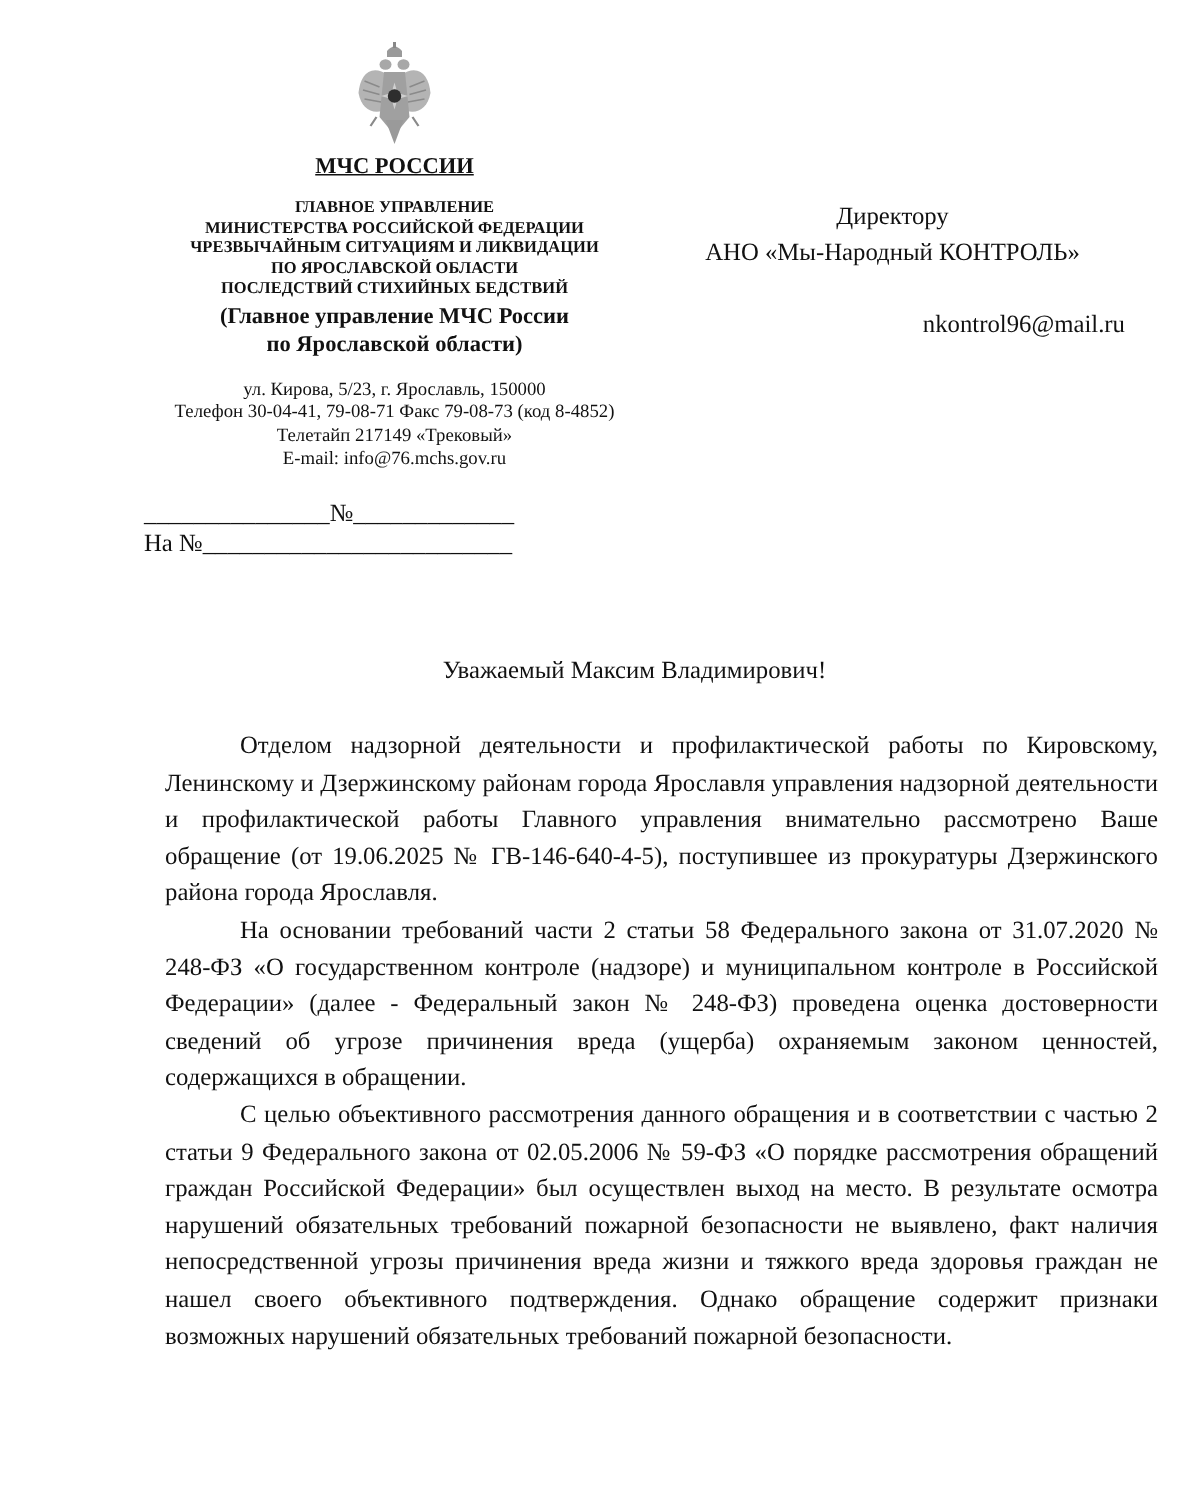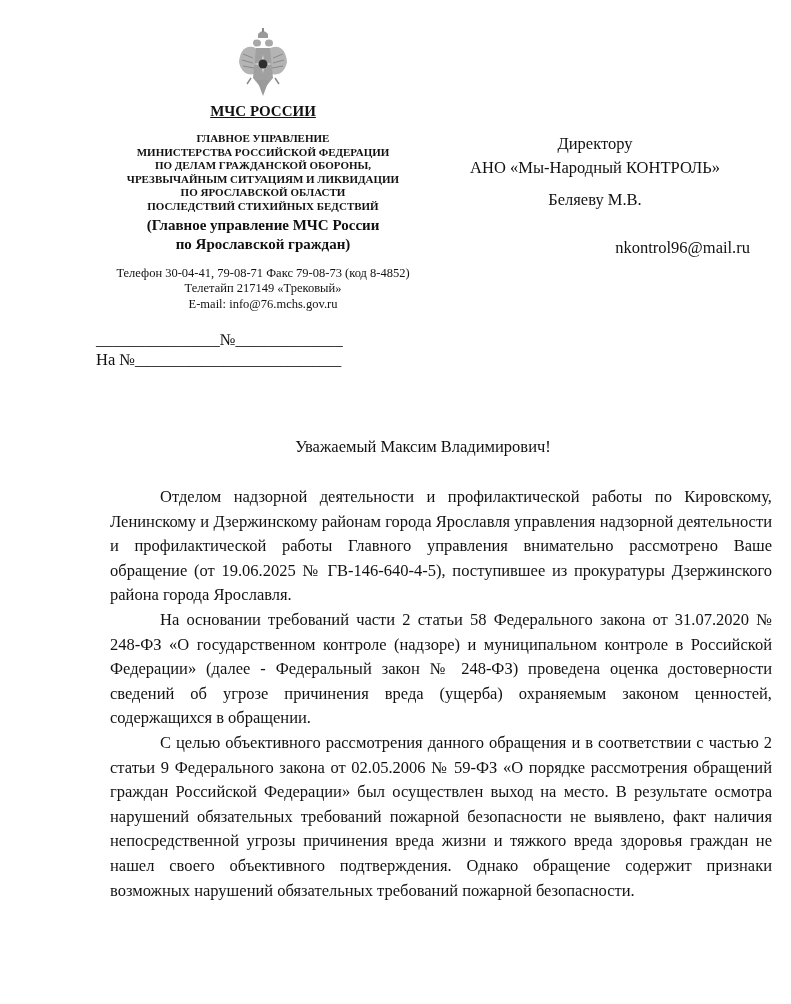--- a/index.html
+++ b/index.html
@@ -121,47 +121,46 @@
 
     <path d="M20 52 L26 68 L32 52" fill="#9a9a9a"></path>
     <path d="M14 50 L10 56 M38 50 L42 56" stroke="#8a8a8a" stroke-width="1.5"></path>
   </svg>
 
   <div class="agency-short">МЧС РОССИИ</div>
 
   <div class="agency-full">
     <div>ГЛАВНОЕ  УПРАВЛЕНИЕ</div>
     <div>МИНИСТЕРСТВА РОССИЙСКОЙ  ФЕДЕРАЦИИ</div>
-    <div>ПО ДЕЛАМ ГРАЖДАНСКОЙ ОБОРОНЫ,</div>
     <div>ЧРЕЗВЫЧАЙНЫМ СИТУАЦИЯМ И ЛИКВИДАЦИИ</div>
     <div>ПО ЯРОСЛАВСКОЙ ОБЛАСТИ</div>
     <div>ПОСЛЕДСТВИЙ СТИХИЙНЫХ БЕДСТВИЙ</div>
   </div>
 
   <div class="agency-paren">
     <div>(Главное управление МЧС России</div>
-    <div>по Ярославской граждан)</div>
+    <div>по Ярославской области)</div>
   </div>
 
   <div class="contacts">
+    <div>ул. Кирова, 5/23, г. Ярославль, 150000</div>
     <div>Телефон 30-04-41, 79-08-71 Факс 79-08-73 (код 8-4852)</div>
     <div>Телетайп 217149 «Трековый»</div>
     <div>E-mail: info@76.mchs.gov.ru</div>
   </div>
 
   <div class="ref-lines">
     <div>_______________№_____________</div>
     <div>На №_________________________</div>
   </div>
 </div>
 
 <div class="recipient">
   <div class="r1">Директору</div>
   <div class="r2">АНО «Мы-Народный КОНТРОЛЬ»</div>
-  <div class="r3">Беляеву М.В.</div>
   <div class="r4">nkontrol96@mail.ru</div>
 </div>
 
 <div class="salutation">Уважаемый Максим Владимирович!</div>
 
 <div class="body-text">
   <p>Отделом надзорной деятельности и профилактической работы по Кировскому, Ленинскому и Дзержинскому районам города Ярославля управления надзорной деятельности и профилактической работы Главного управления внимательно рассмотрено Ваше обращение (от 19.06.2025 № ГВ-146-640-4-5), поступившее из прокуратуры Дзержинского района города Ярославля.</p>
   <p>На основании требований части 2 статьи 58 Федерального закона от 31.07.2020 № 248-ФЗ «О государственном контроле (надзоре) и муниципальном контроле в Российской Федерации» (далее - Федеральный закон № 248-ФЗ) проведена оценка достоверности сведений об угрозе причинения вреда (ущерба) охраняемым законом ценностей, содержащихся в обращении.</p>
   <p>С целью объективного рассмотрения данного обращения и в соответствии с частью 2 статьи 9 Федерального закона от 02.05.2006 № 59-ФЗ «О порядке рассмотрения обращений граждан Российской Федерации» был осуществлен выход на место. В результате осмотра нарушений обязательных требований пожарной безопасности не выявлено, факт наличия непосредственной угрозы причинения вреда жизни и тяжкого вреда здоровья граждан не нашел своего объективного подтверждения. Однако обращение содержит признаки возможных нарушений обязательных требований пожарной безопасности.</p>
 </div>

